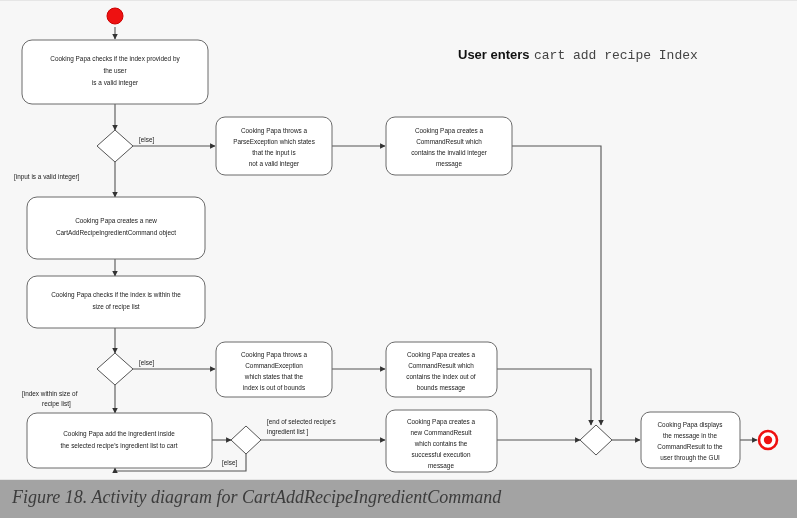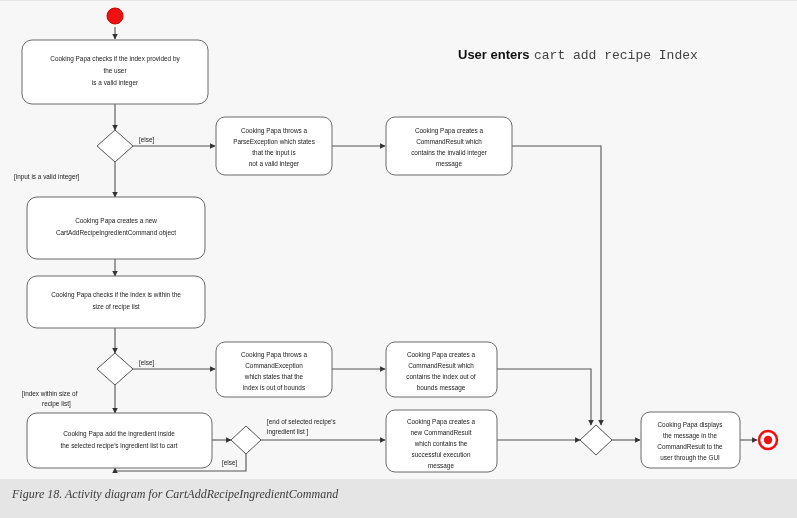--- a/index.html
+++ b/index.html
@@ -12,21 +12,21 @@
     width: 797px;
     height: 518px;
     font-family: "Liberation Sans", sans-serif;
     position: relative;
     overflow: hidden;
   }
   #page {
     position: relative;
     width: 797px;
     height: 518px;
-    background: #e5e5e5;
+    background: #a3a3a3;
   }
   #diagram-canvas {
     position: absolute;
     left: 0;
     top: 0;
     width: 797px;
     height: 480px;
     background: #f7f7f7;
     border-top: 1px solid #e6e6e6;
     border-bottom: 1px solid #e6e6e6;
@@ -76,21 +76,21 @@
     font-family: "Liberation Mono", monospace;
     font-size: 13px;
     fill: #444444;
   }
   #caption {
     position: absolute;
     left: 12px;
     top: 487px;
     font-family: "Liberation Serif", serif;
     font-style: italic;
-    font-size: 12px;
+    font-size: 18px;
     color: #3c3c3c;
     white-space: nowrap;
   }
 </style>
 </head>
 <body>
 
 <div id="page">
 
   <div id="diagram-canvas">

